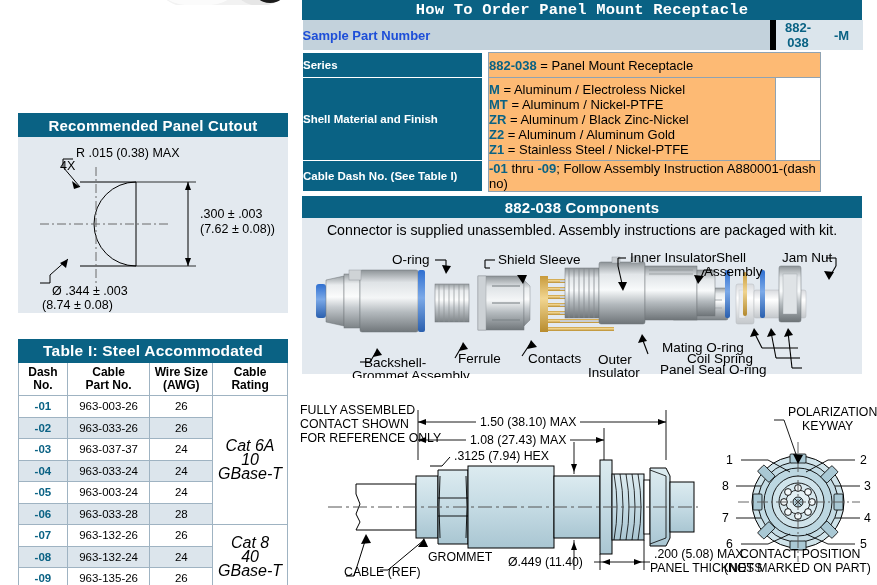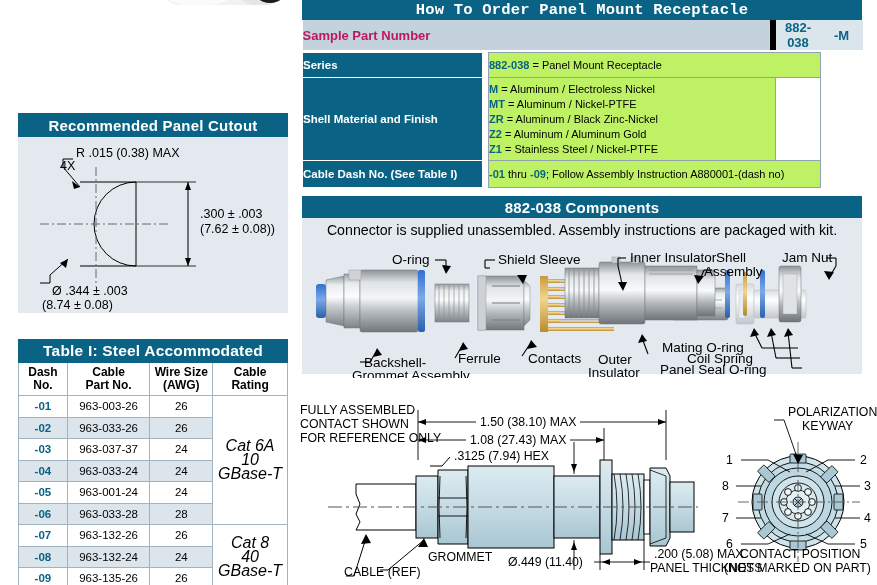--- a/index.html
+++ b/index.html
@@ -31,25 +31,25 @@
   #tableI td.rate{width:74px;font-size:16px;line-height:14px;font-style:italic;}
 
   
   #order-section{position:absolute;left:302px;top:0px;width:560px;}
   #order-section .bar{height:20px;font-size:15.5px;font-family:Liberation Mono, monospace;}
   #order-table{border-collapse:collapse;width:560px;table-layout:fixed;}
   #order-table td{vertical-align:middle;border:1px solid #8fa3b3;padding:0;}
   .lbl{background:#0a6284;color:#fff;font-weight:bold;font-size:11.5px;
        padding-left:6px;border:1px solid #fff !important;}
   .spn-row td{height:26px;}
-  .spn-title{background:#c3d2dc;color:#be185d;font-weight:bold;font-size:13px;
+  .spn-title{background:#c3d2dc;color:#1d4ed8;font-weight:bold;font-size:13px;
              padding-left:6px;border:none !important;}
   .spn-v{background:#dbe5ec;color:#0a6284;font-weight:bold;font-size:13px;
          text-align:center;border:none !important;}
-  .val{font-size:11px;padding:3px 0 3px 6px;background:#bef264;line-height:15px;}
+  .val{font-size:13px;padding:3px 0 3px 6px;background:#fdba74;line-height:15px;}
   .val b{color:#0a6284;}
   .blank{background:#fff;border:none !important;}
   .b-l{border-left:1px solid #8fa3b3 !important;}
   .b-b{border-bottom:1px solid #8fa3b3 !important;}
 
   
   #comp-section{position:absolute;left:302px;top:196px;width:560px;}
   #comp-section .bar{height:22px;font-size:15px;}
   #comp-note{background:#e3e9ef;text-align:center;font-size:14.2px;
              padding:4px 0 2px;}
@@ -227,21 +227,21 @@
         <td class="pn">963-037-37</td>
         <td class="ws">24</td>
       </tr>
       <tr>
         <td class="dash">-04</td>
         <td class="pn">963-033-24</td>
         <td class="ws">24</td>
       </tr>
       <tr>
         <td class="dash">-05</td>
-        <td class="pn">963-001-24</td>
+        <td class="pn">963-003-24</td>
         <td class="ws">24</td>
       </tr>
       <tr>
         <td class="dash">-06</td>
         <td class="pn">963-033-28</td>
         <td class="ws">28</td>
       </tr>
       <tr>
         <td class="dash">-07</td>
         <td class="pn">963-132-26</td>

